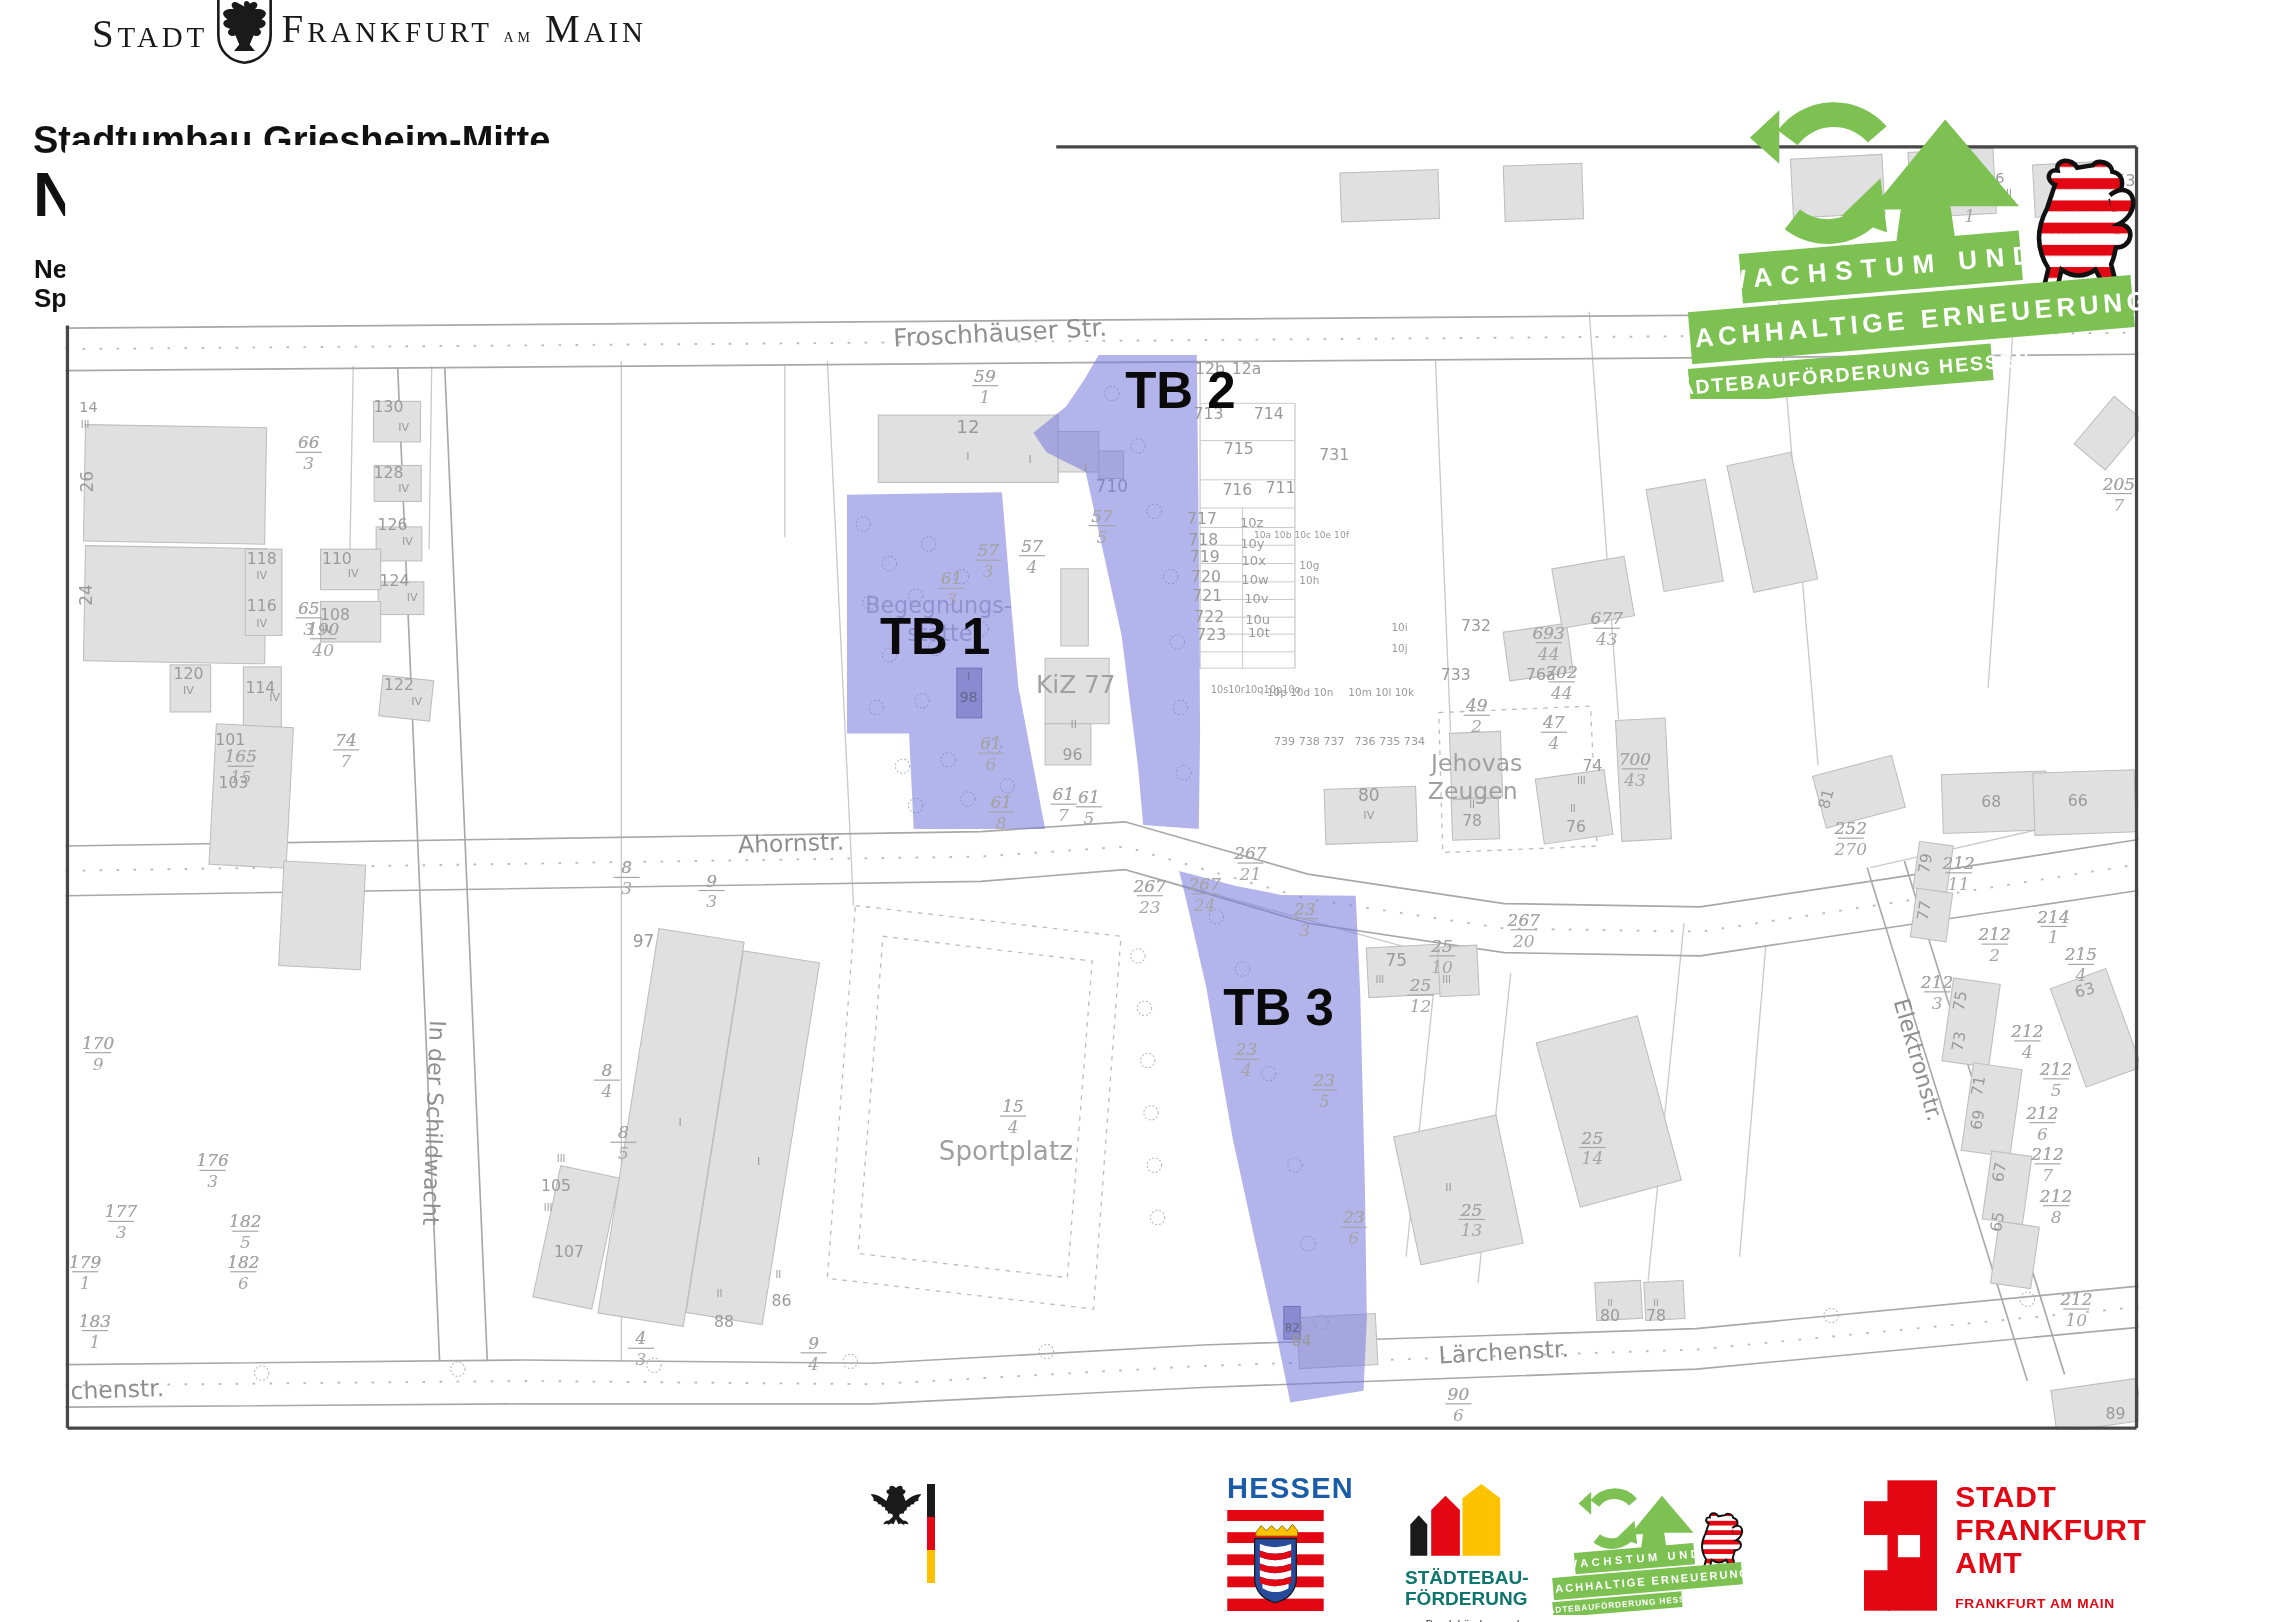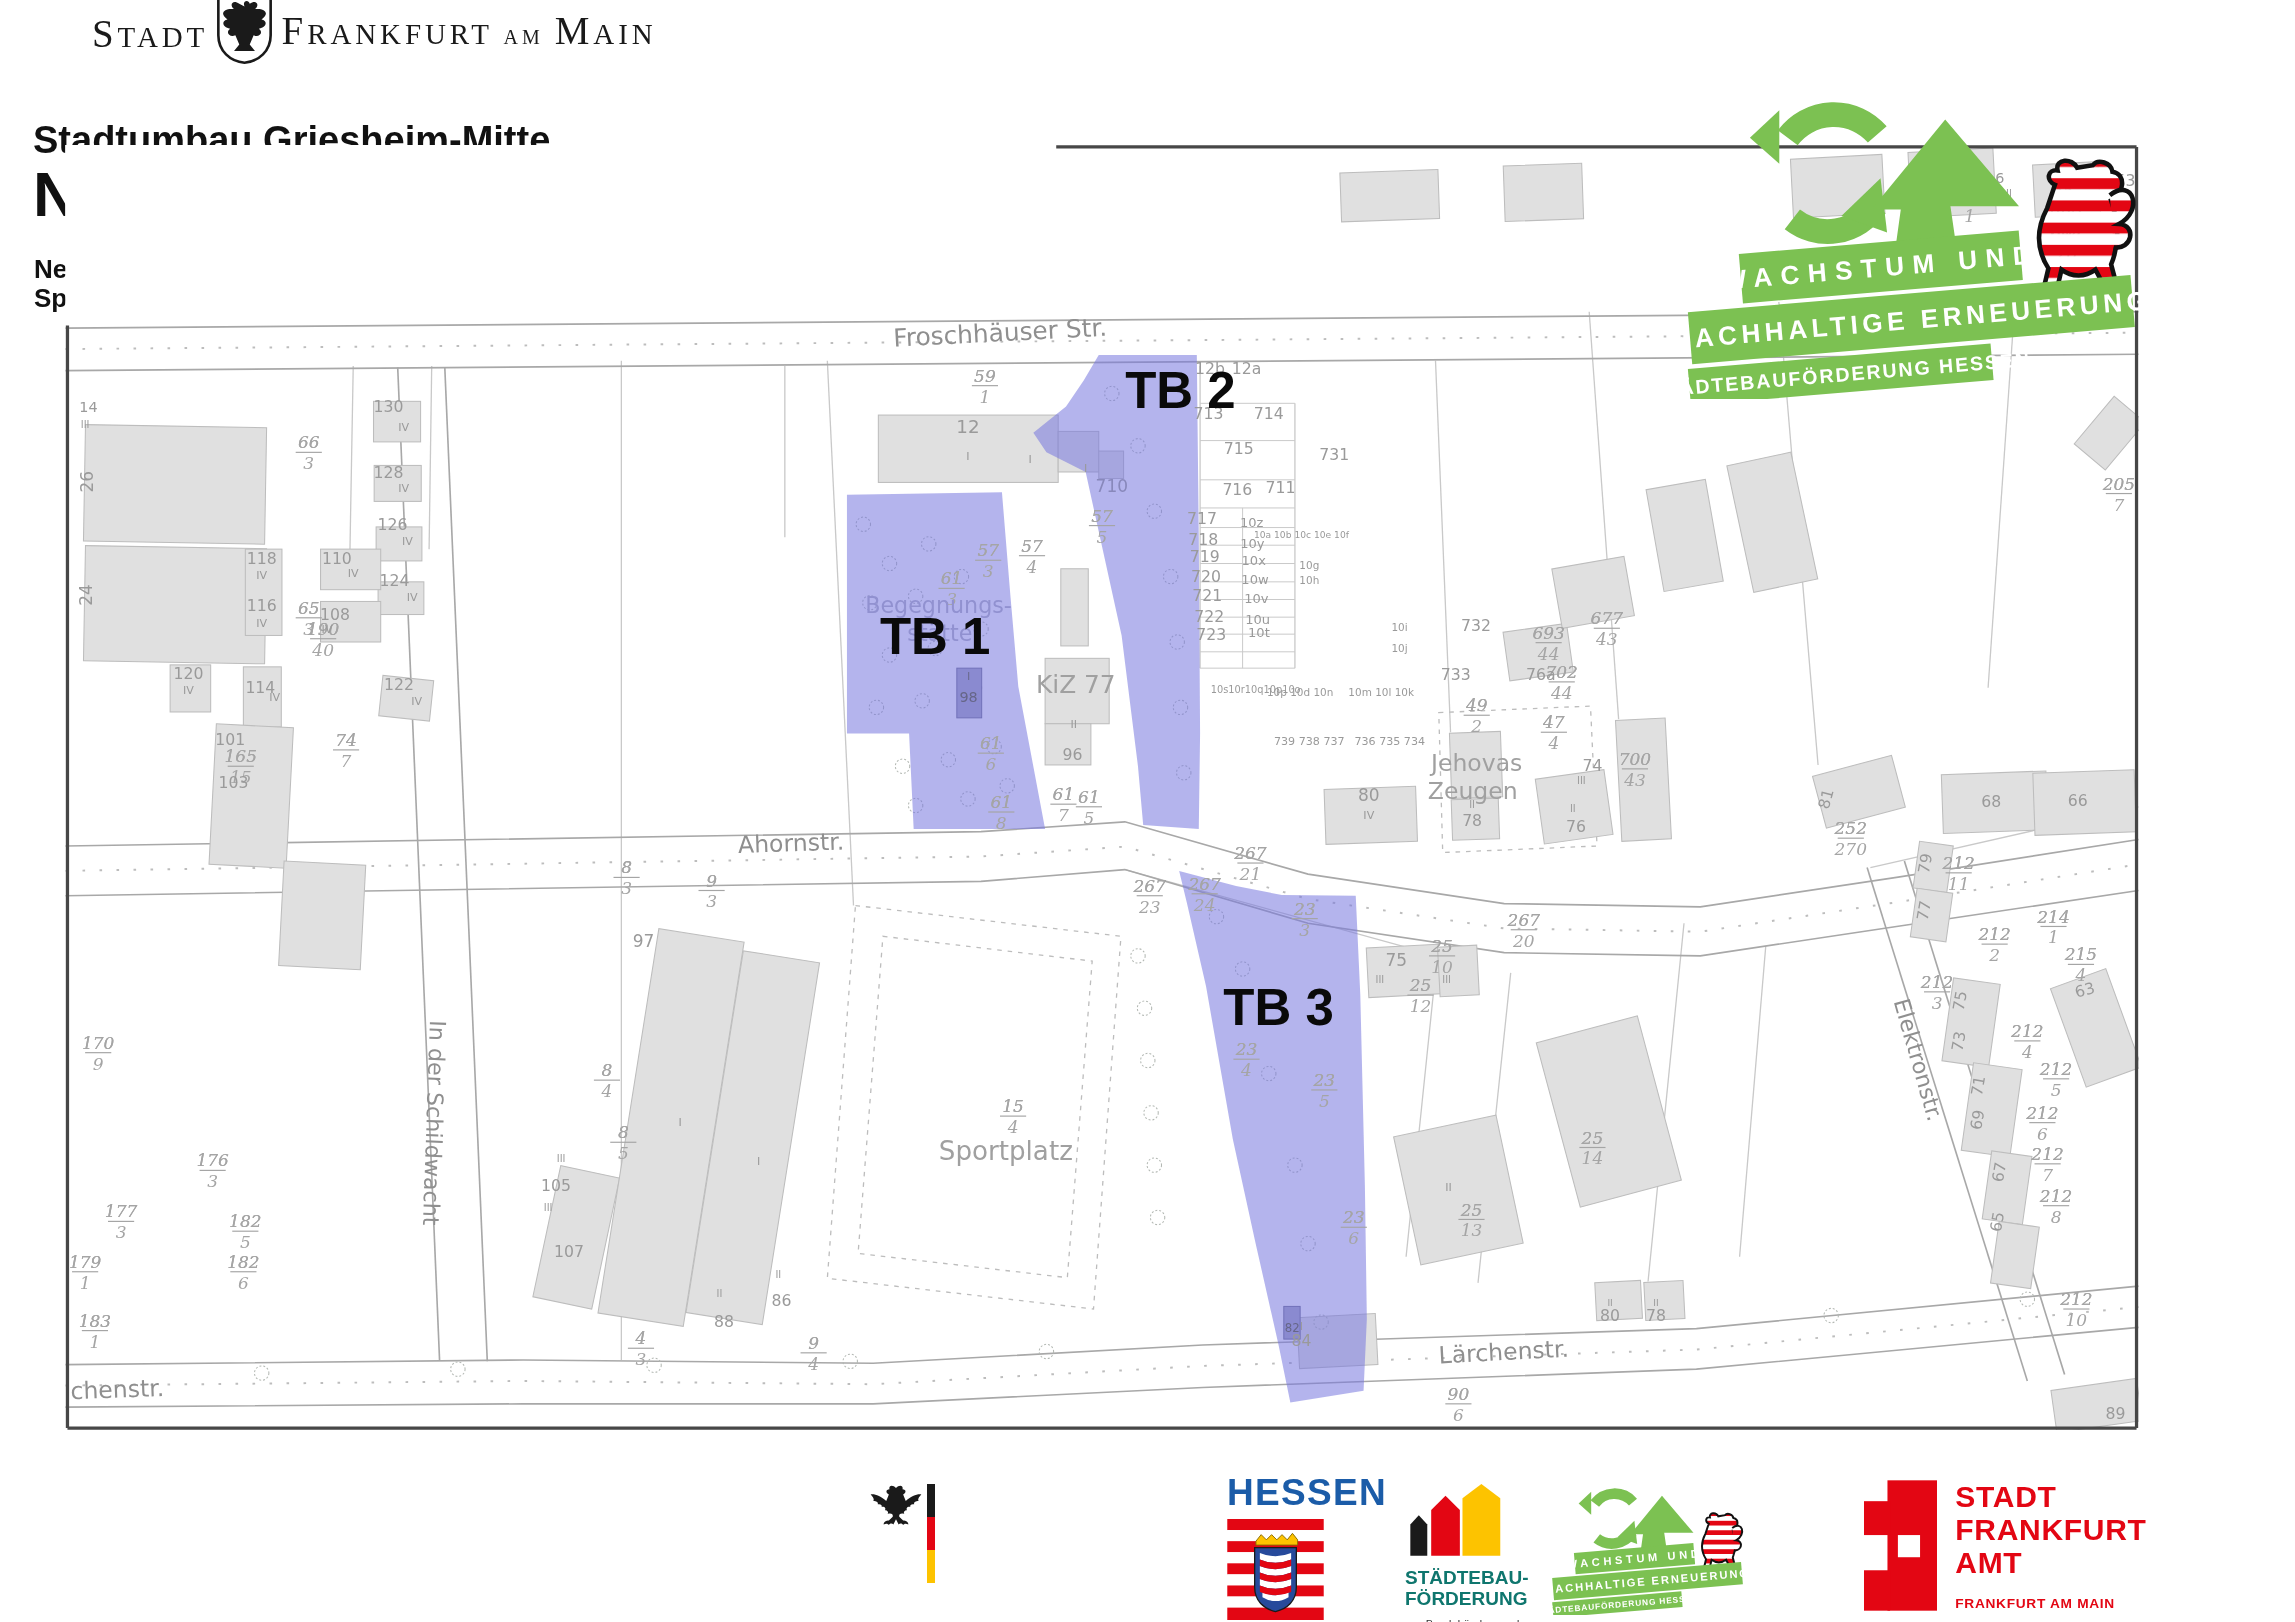--- a/index.html
+++ b/index.html
@@ -13,40 +13,40 @@
   .ffm-shield{margin:0 9.2px -7.9px 9.2px;}
   .title1{position:absolute;left:33px;top:119px;font-size:38px;font-weight:bold;letter-spacing:0px;}
   .title2{position:absolute;left:33px;top:158px;font-size:63px;font-weight:bold;}
   .subtitle{position:absolute;left:34px;top:255px;font-size:26px;font-weight:bold;line-height:29px;}
   
   .f-bund{position:absolute;left:870px;top:1484px;display:flex;}
   .bund-bar{width:7.9px;height:100px;margin-left:5.2px;}
   .bund-bar div{width:7.9px;height:33px;}
   .bund-text{margin-left:10.5px;margin-top:10.5px;font-size:17.7px;line-height:20px;color:#1a1a1a;}
   .f-hessen{position:absolute;left:1227px;top:1472px;}
-  .hessen-word{font-size:37px;font-weight:bold;color:#1b5ca8;letter-spacing:1.3px;margin-bottom:5.2px;}
+  .hessen-word{font-size:29px;font-weight:bold;color:#1b5ca8;letter-spacing:1.3px;margin-bottom:5.2px;}
   .f-staedte{position:absolute;left:1405px;top:1484px;width:170px;}
   .staedte-title{font-size:19px;font-weight:bold;line-height:21px;color:#0f766e;margin-top:7.9px;}
   .staedte-sub{font-size:11px;line-height:13.7px;color:#333;margin-top:9.2px;}
   .f-spa{position:absolute;left:1864px;top:1480px;display:flex;}
   .spa-text{margin-left:18.3px;color:#e30613;}
   .spa-main{font-size:30px;font-weight:bold;line-height:33px;letter-spacing:0.7px;}
   .spa-sub{font-size:13.7px;font-weight:bold;margin-top:17px;letter-spacing:0.7px;}
   svg text{user-select:none;}
 </style>
 </head>
 <body>
 
 <div class="ffm-logo">
   <div class="ffm-word"><span class="big">S</span>TADT</div>
   <svg class="ffm-shield" width="55" height="68" viewBox="0 0 84 104">
     <path d="M2,2 h80 v58 c0,24 -18,40 -40,42 c-22,-2 -40,-18 -40,-42 Z" fill="#fff" stroke="#1a1a1a" stroke-width="4"></path>
     <path d="M42,16 c-4,-8 6,-12 8,-4 c10,-8 16,2 8,8 c14,-2 24,6 10,16 c10,2 8,12 -4,14 c8,6 0,14 -8,10 l-6,14 l8,10 h-16 h-16 l8,-10 l-6,-14 c-8,4 -16,-4 -8,-10 c-12,-2 -14,-12 -4,-14 c-14,-10 -4,-18 10,-16 c-8,-6 -2,-16 8,-8 Z" fill="#1a1a1a"></path>
   </svg>
-  <div class="ffm-word"><span class="big">F</span>RANKFURT <span style="font-size:20px">AM</span> <span class="big">M</span>AIN</div>
+  <div class="ffm-word"><span class="big">F</span>RANKFURT <span style="font-size:14px">AM</span> <span class="big">M</span>AIN</div>
 </div>
 
 <div class="title1">Stadtumbau Griesheim-Mitte</div>
 <div class="title2">Neubau Grünflächen Ahornstraße</div>
 <div class="subtitle">
   <div>Neugestaltung Grün- und Sportfläche südlich der Ahornstraße, Entwicklung</div>
   <div>Spielfläche im Bereich Kai-Uwe-Gärtner-Haus, Aufwertung Wegeverbindung</div>
 </div>
 
 <svg id="mapsvg" style="position:absolute;left:65px;top:145px" width="2074" height="1285" viewBox="0 0 3170 1965">

